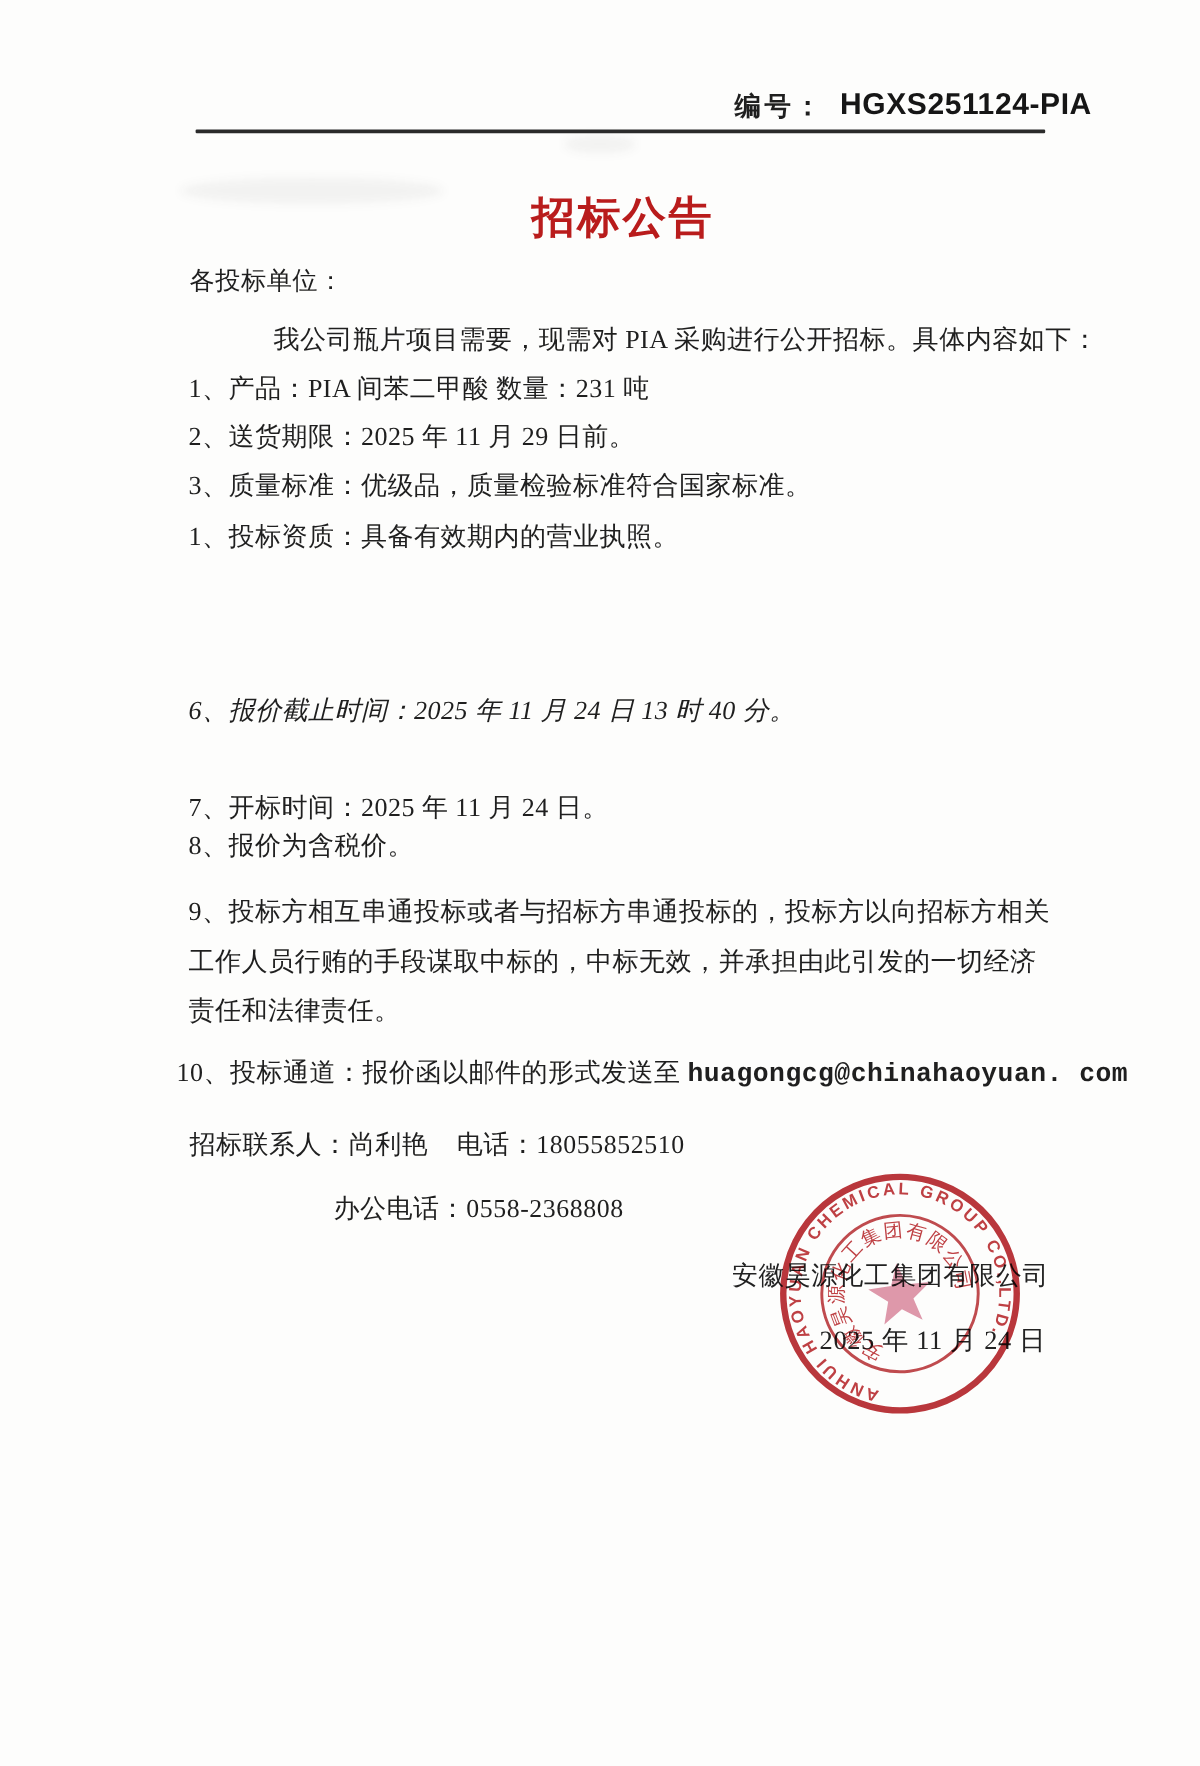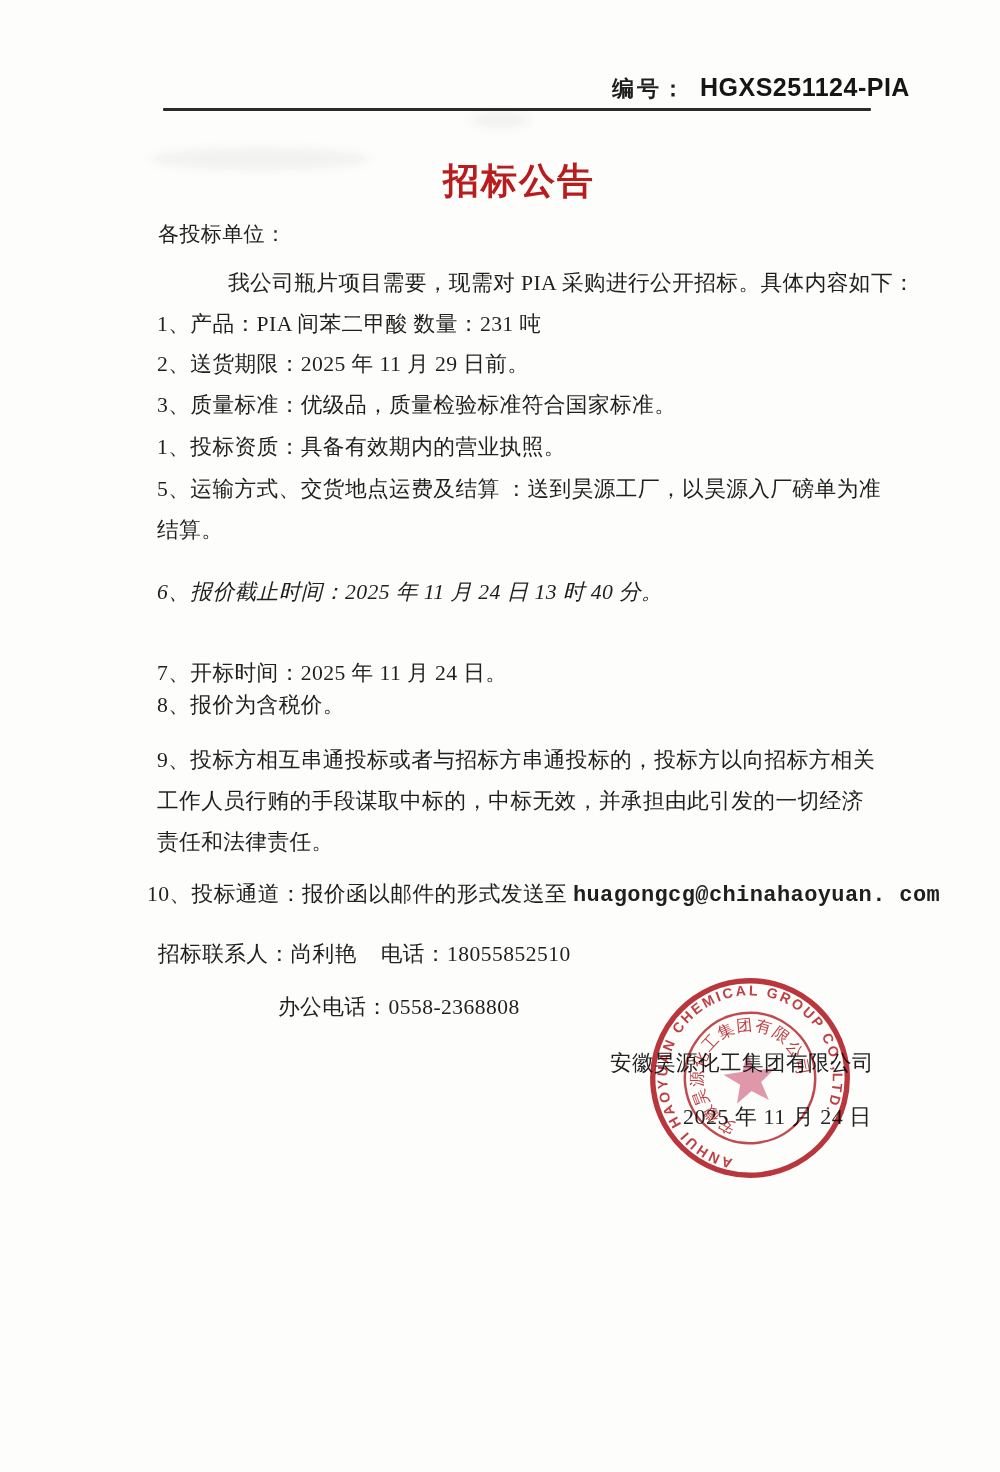--- a/index.html
+++ b/index.html
@@ -63,21 +63,20 @@
 
   <div class="abs title" style="left:157px; top:159px;">招标公告</div>
 
   <div class="abs body-text nowrap" style="left:158px; top:214px; font-size:21px;">各投标单位：</div>
   <div class="abs body-text nowrap" style="left:204px; top:263px;margin-left:24px;">我公司瓶片项目需要，现需对 PIA 采购进行公开招标。具体内容如下：</div>
 
   <div class="abs body-text nowrap" style="left:157px; top:304px;">1、产品：PIA 间苯二甲酸 数量：231 吨</div>
   <div class="abs body-text nowrap" style="left:157px; top:344px;">2、送货期限：2025 年 11 月 29 日前。</div>
   <div class="abs body-text nowrap" style="left:157px; top:385px;">3、质量标准：优级品，质量检验标准符合国家标准。</div>
   <div class="abs body-text nowrap" style="left:157px; top:427px;">1、投标资质：具备有效期内的营业执照。</div>
-  <div class="abs body-text wrap" style="left:157px; top:469px;">5、运输方式、交货地点运费及结算 ：送到昊源工厂，以昊源入厂磅单为准结算。</div>
   <div class="abs body-text nowrap" style="left:157px; top:572px;font-style:italic;">6、报价截止时间：2025 年 11 月 24 日 13 时 40 分。</div>
   <div class="abs body-text nowrap" style="left:157px; top:653px;">7、开标时间：2025 年 11 月 24 日。</div>
   <div class="abs body-text nowrap" style="left:157px; top:685px;">8、报价为含税价。</div>
   <div class="abs body-text wrap" style="left:157px; top:740px;">9、投标方相互串通投标或者与招标方串通投标的，投标方以向招标方相关工作人员行贿的手段谋取中标的，中标无效，并承担由此引发的一切经济责任和法律责任。</div>
   <div class="abs body-text nowrap" style="left:147px; top:874px;">
     <span>10、投标通道：报价函以邮件的形式发送至 </span><span class="mono">huagongcg@chinahaoyuan. com</span>
   </div>
 
   <div class="abs body-text nowrap" style="left:158px; top:934px;">
     <span>招标联系人：尚利艳</span>

